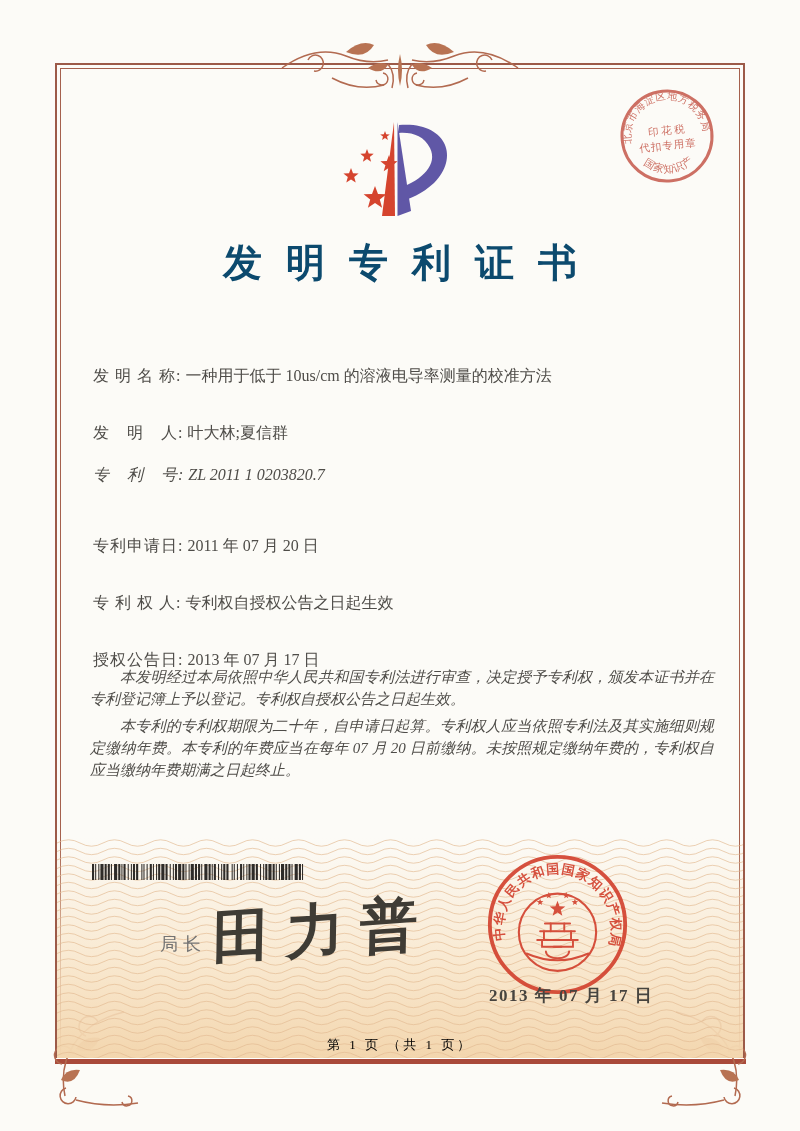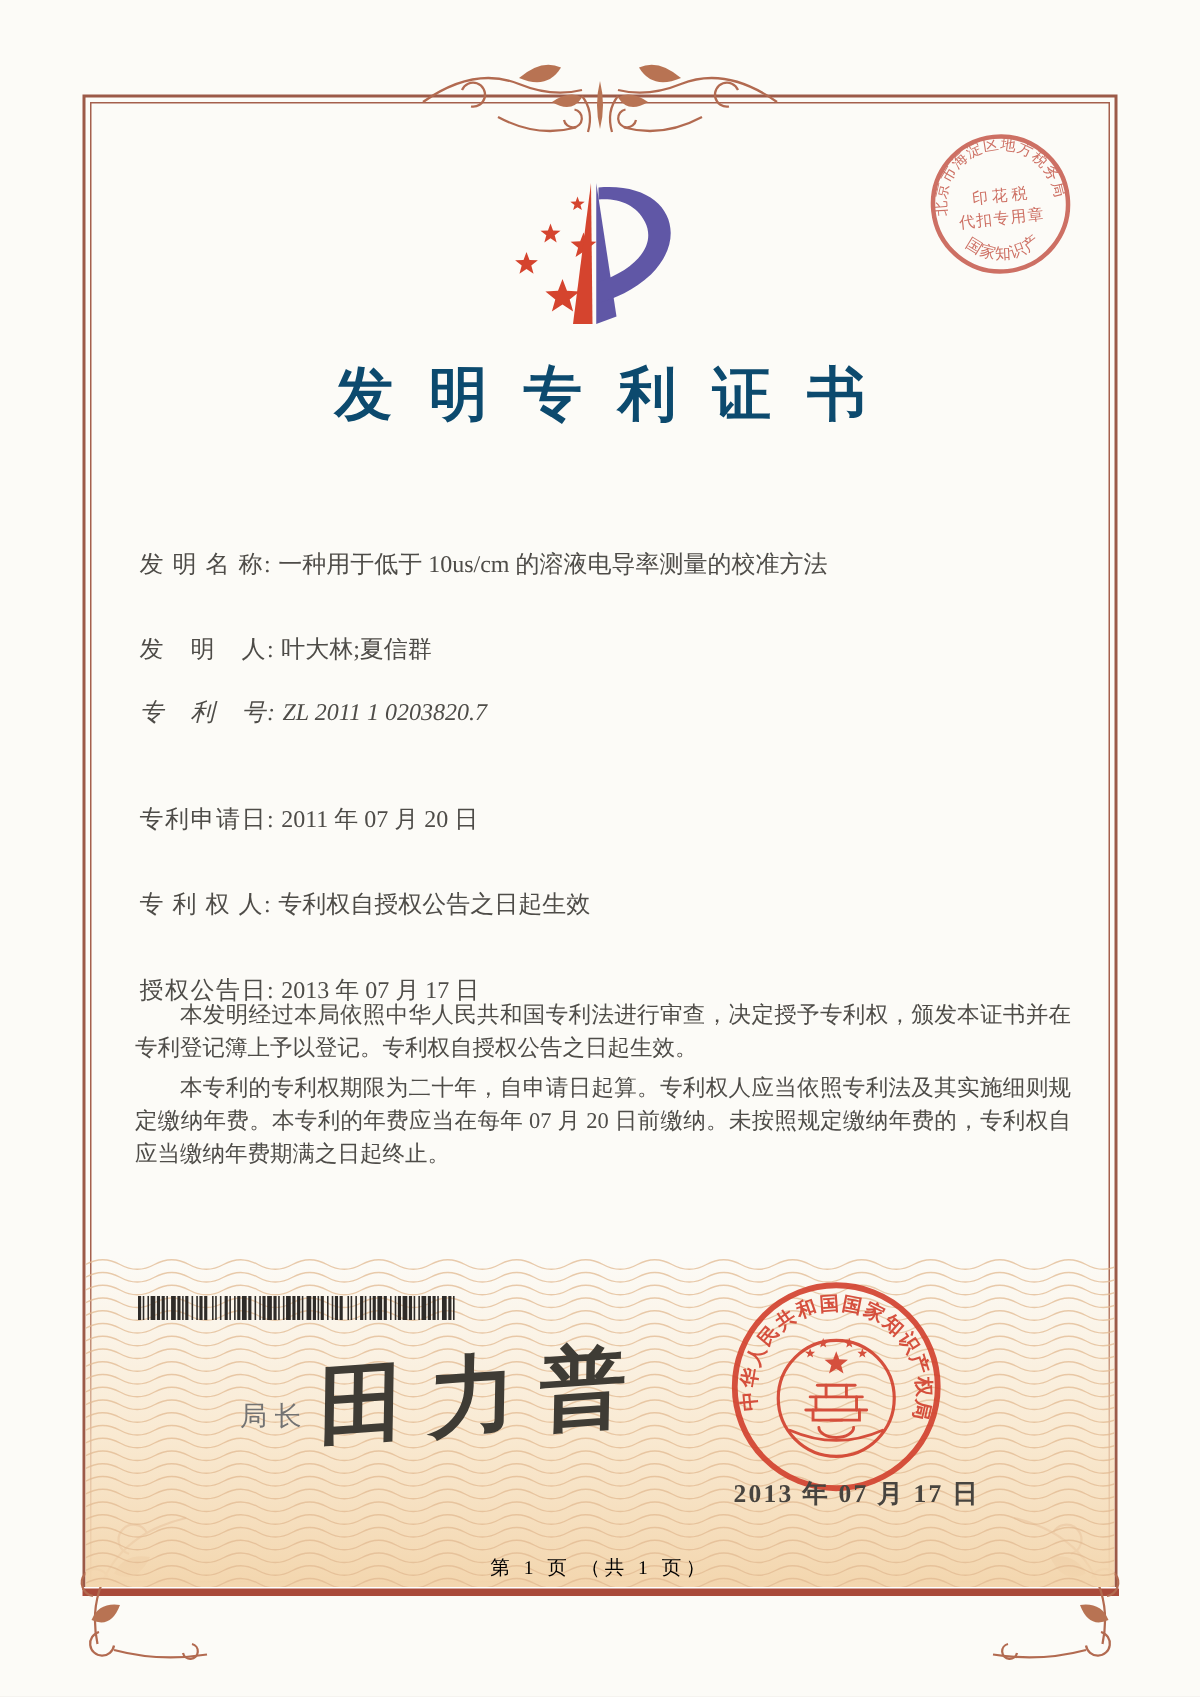--- a/index.html
+++ b/index.html
@@ -18,21 +18,21 @@
   .tax-stamp{position:absolute;left:617px;top:86px;width:100px;height:100px;opacity:.82;transform:rotate(-6deg);}
   .tax-stamp text{fill:#c35244;font-family:"Liberation Serif",serif;}
 
   .title{position:absolute;left:0;top:236px;width:100%;text-align:center;font-size:39px;font-weight:600;color:#0c4a6e;letter-spacing:24px;text-indent:24px;}
 
   .fields{position:absolute;left:93px;top:345px;width:640px;}
   .field-row{position:absolute;left:0;font-size:16px;color:#4e4c48;white-space:nowrap;margin-top:21px;}
   .field-row .lbl{letter-spacing:1px;}
   .f0{top:0;} .f1{top:57px;} .f2{top:99px;font-style:italic;} .f3{top:170px;} .f4{top:227px;} .f5{top:284px;}
 
-  .paras{position:absolute;left:90px;top:666px;width:624px;font-size:15px;line-height:22px;color:#4e4c48;text-align:justify;}
+  .paras{position:absolute;left:90px;top:666px;width:624px;font-size:15px;line-height:22px;color:#4e4c48;text-align:justify;font-style:italic;}
   .paras p{margin:0 0 5px;text-indent:2em;}
 
   .waves{position:absolute;left:57px;top:838px;width:686px;height:220px;background:linear-gradient(to bottom,rgba(250,241,227,0) 0%,rgba(248,227,196,.75) 55%,#f3d6ae 100%);}
 
   .barcode{position:absolute;left:92px;top:864px;width:214px;height:16px;}
 
   .sig-role{position:absolute;left:160px;top:932px;font-size:18px;letter-spacing:5px;color:#737373;}
   .sig-name{position:absolute;left:212px;top:892px;font-size:58px;letter-spacing:16px;color:#3f3c35;transform:rotate(-4deg) skewX(-5deg);font-weight:600;}
 
   .seal{position:absolute;left:485px;top:852px;width:145px;height:145px;opacity:.9;}

